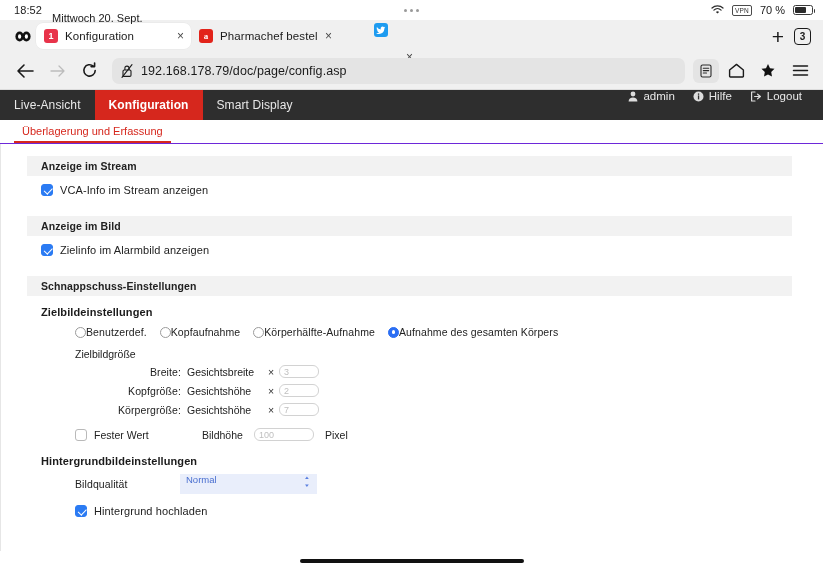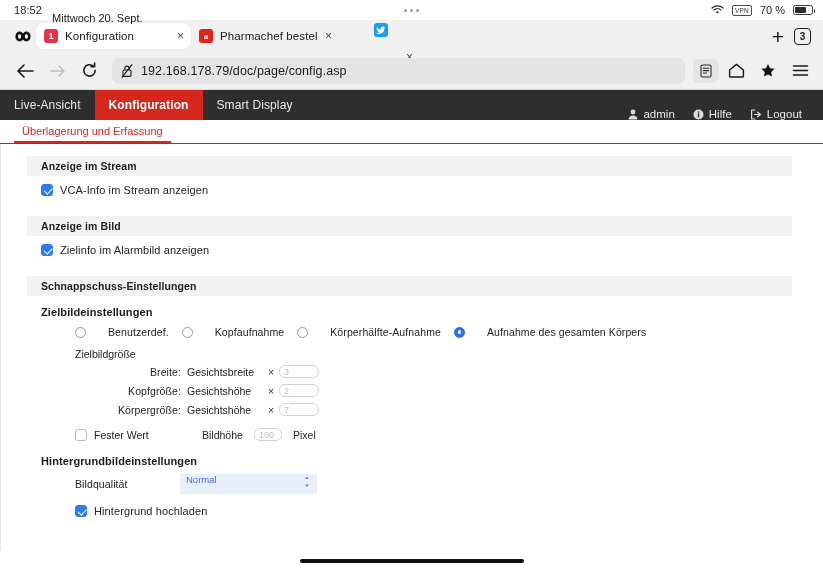--- a/index.html
+++ b/index.html
@@ -123,21 +123,21 @@
   .devnav {
     height: 30px; background: #2e2e2e; display: flex; align-items: stretch;
     color: #e8e8e8; font-size: 12px;
   }
   .devnav .navitem {
     display: flex; align-items: center; padding: 0 14px; white-space: nowrap;
     letter-spacing: .1px;
   }
   .devnav .navitem.active { background: #d6271d; color: #fff; font-weight: bold; }
   .devnav .spacer { flex: 1 1 auto; }
-  .devnav .right { display: flex; align-items: flex-end; gap: 4px; padding-right: 14px; }
+  .devnav .right { display: flex; align-items: flex-start; gap: 4px; padding-right: 14px; }
   .devnav .right .ri { display: flex; align-items: center; gap: 5px; padding: 0 7px; font-size: 11.5px; }
 
   .subtabs {
     height: 24px; border-bottom: 1px solid #6d28d9; display: flex; align-items: stretch;
     padding-left: 14px; background: #fff;
   }
   .subtab {
     font-size: 11px; color: #d6271d; display: flex; align-items: center;
     padding: 0 8px; border-bottom: 2px solid #d6271d; white-space: nowrap;
   }
@@ -168,21 +168,21 @@
     border-width: 0 1.6px 1.6px 0; transform: rotate(43deg);
   }
   .cblabel { font-size: 11px; color: #222; letter-spacing: .1px; }
 
   .subhead {
     font-size: 11px; font-weight: bold; color: #1b1b1b;
     padding: 10px 0 4px 14px; letter-spacing: .1px;
   }
 
   .radiorow { display: flex; align-items: center; gap: 0; padding: 4px 0 4px 48px; }
-  .radio { display: flex; align-items: center; gap: 22px; margin-right: 13px; }
+  .radio { display: flex; align-items: center; gap: 0; margin-right: 13px; }
   .rdot {
     width: 11px; height: 11px; border-radius: 50%; border: 1.2px solid #9b9b9b;
     background: #fff; flex: 0 0 auto; position: relative;
   }
   .rdot.on { background: #2b6ef3; border-color: #2b6ef3; }
   .rdot.on::after {
     content: ""; position: absolute; left: 2.8px; top: 2.8px;
     width: 3.6px; height: 3.6px; border-radius: 50%; background: #fff;
   }
   .rlabel { font-size: 10.5px; color: #222; white-space: nowrap; letter-spacing: .1px; }
@@ -201,21 +201,21 @@
     background: #fff; font-size: 9px; color: #b9b9b9;
     padding: 0 4px; font-family: "Liberation Sans", sans-serif;
     line-height: 11px;
   }
   .numinput::placeholder { color: #bfbfbf; }
 
   .festrow { display: flex; align-items: center; padding: 9px 0 4px 48px; gap: 0; }
   .festrow .fw-label { font-size: 10.5px; color: #222; margin-left: 7px; width: 108px; }
   .festrow .bh-label { font-size: 10.5px; color: #222; width: 52px; }
   .festrow .px-label { font-size: 10.5px; color: #222; margin-left: 11px; }
-  .numinput.wide { width: 28px; }
+  .numinput.wide { width: 60px; }
 
   .selrow { display: flex; align-items: center; padding: 3px 0 3px 48px; }
   .selrow .slabel { font-size: 10.5px; color: #222; width: 105px; letter-spacing: .1px; }
   .selbox {
     width: 137px; height: 20px; background: #e9eefb; border-radius: 0;
     display: flex; align-items: flex-start; padding: 0 6px;
     font-size: 9.5px; color: #4a6fd0; position: relative;
   }
   .selbox .caret {
     margin-left: auto; font-size: 8px; color: #5a7fe0; line-height: 1;

